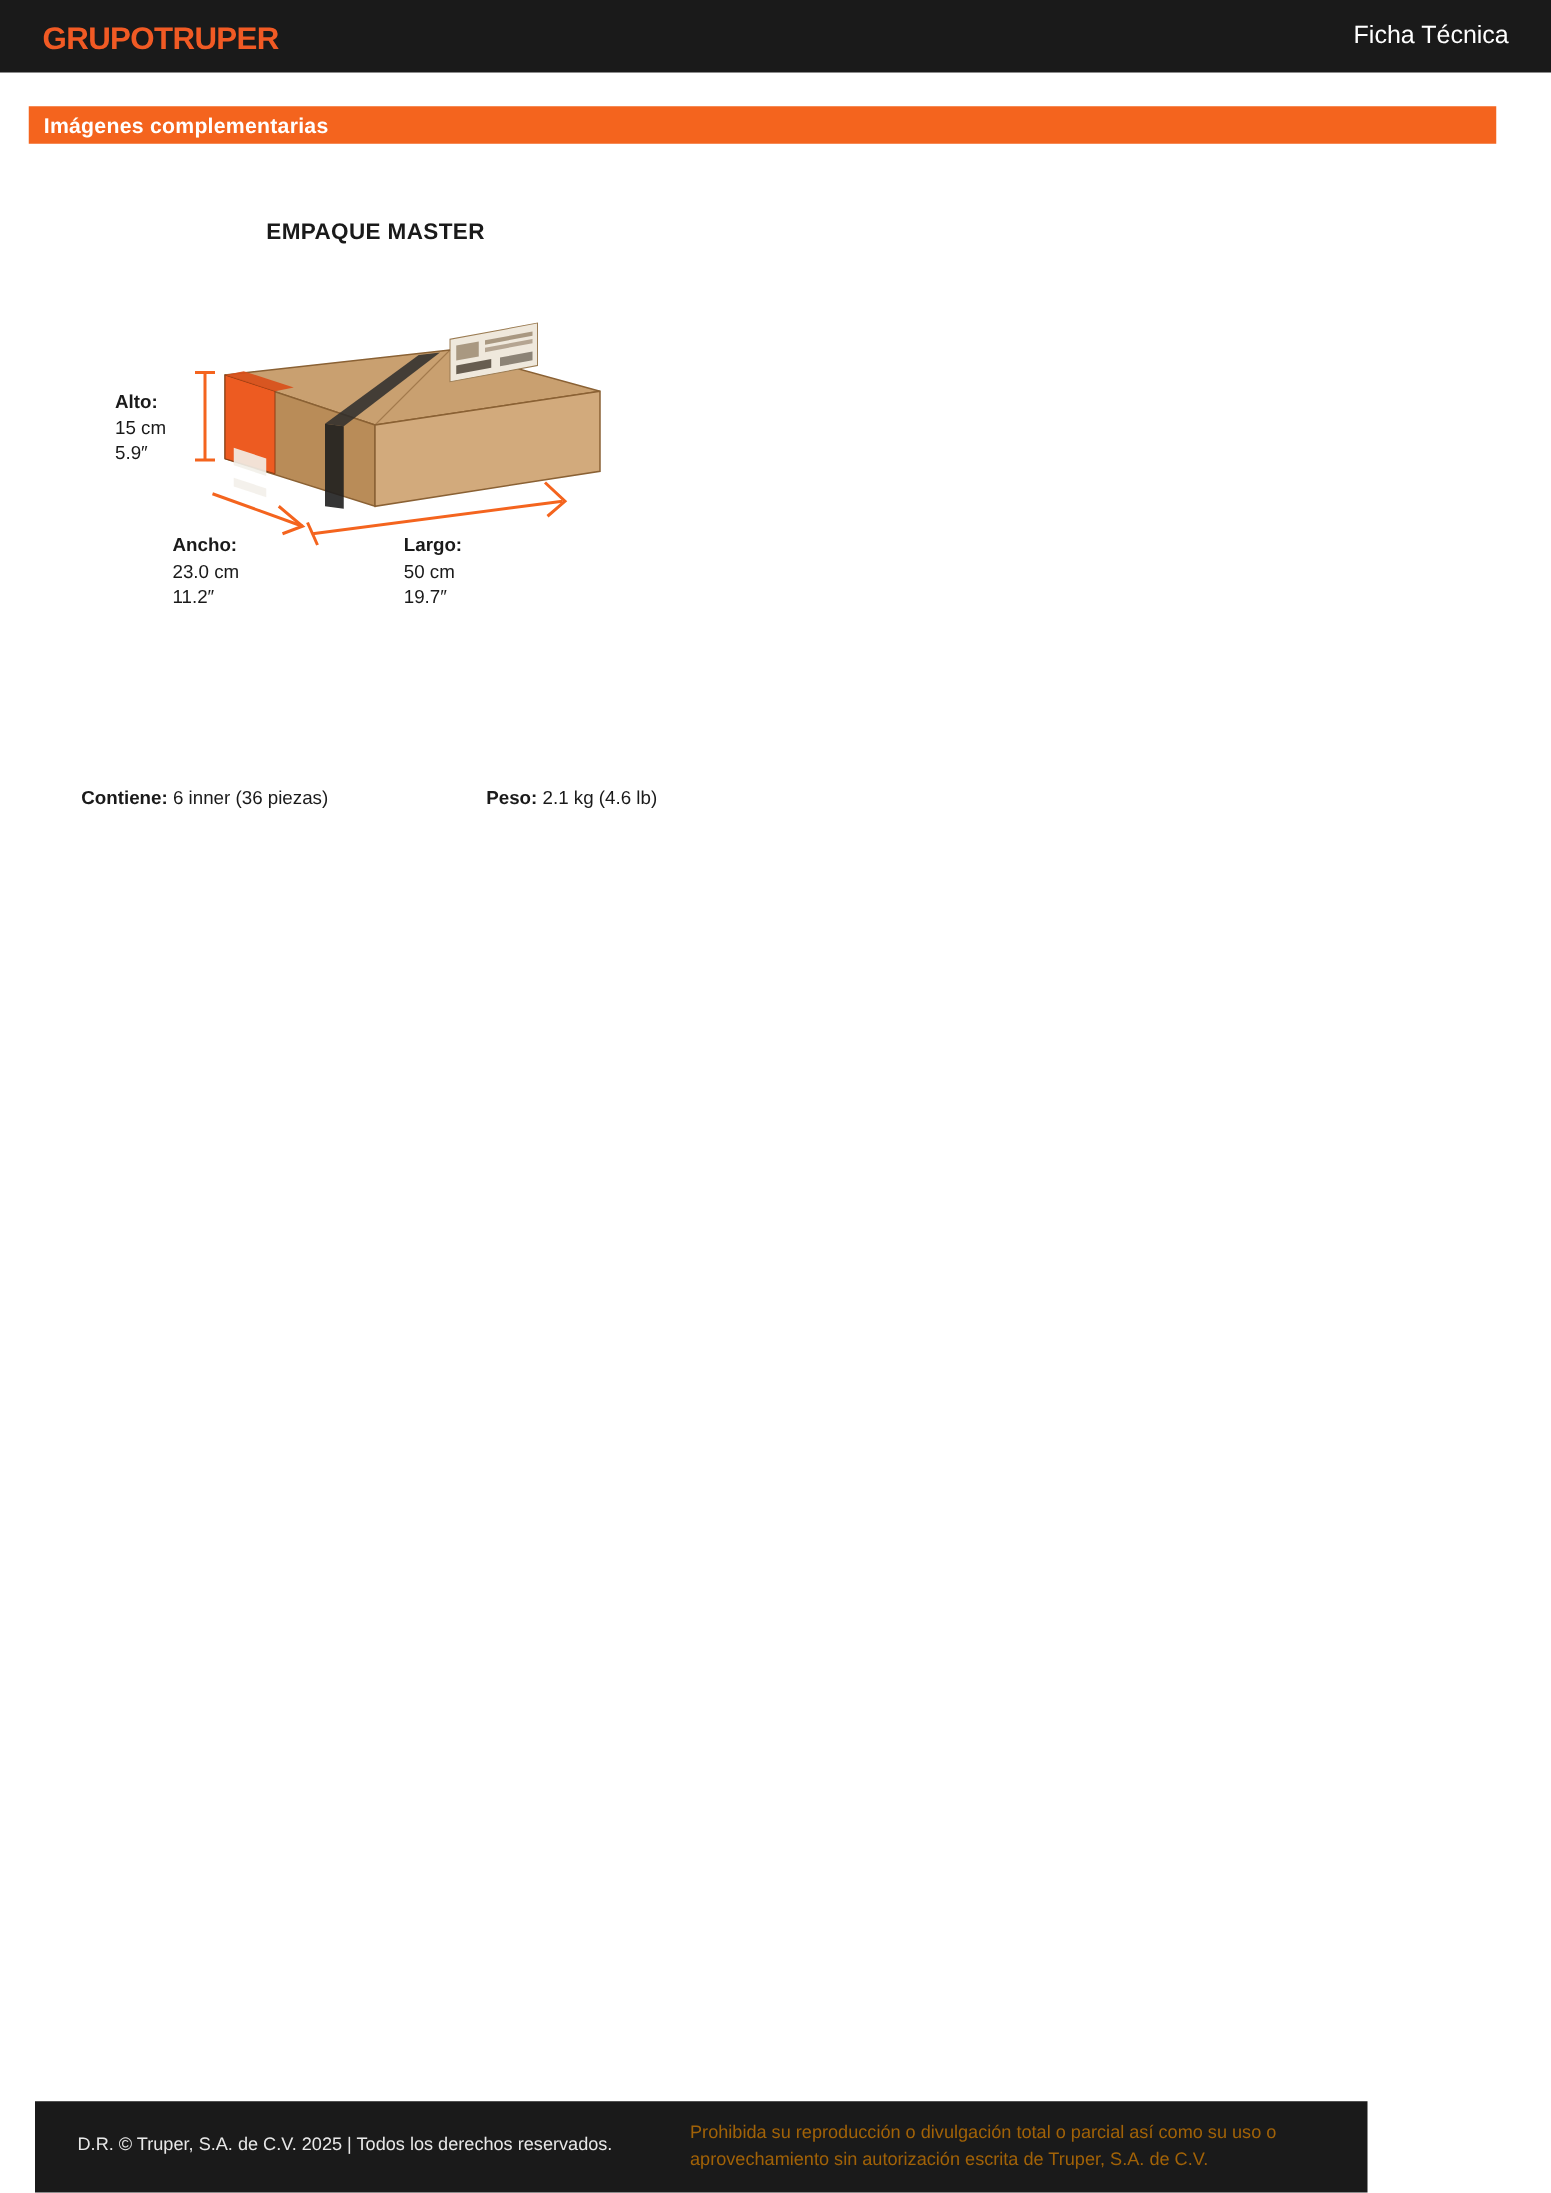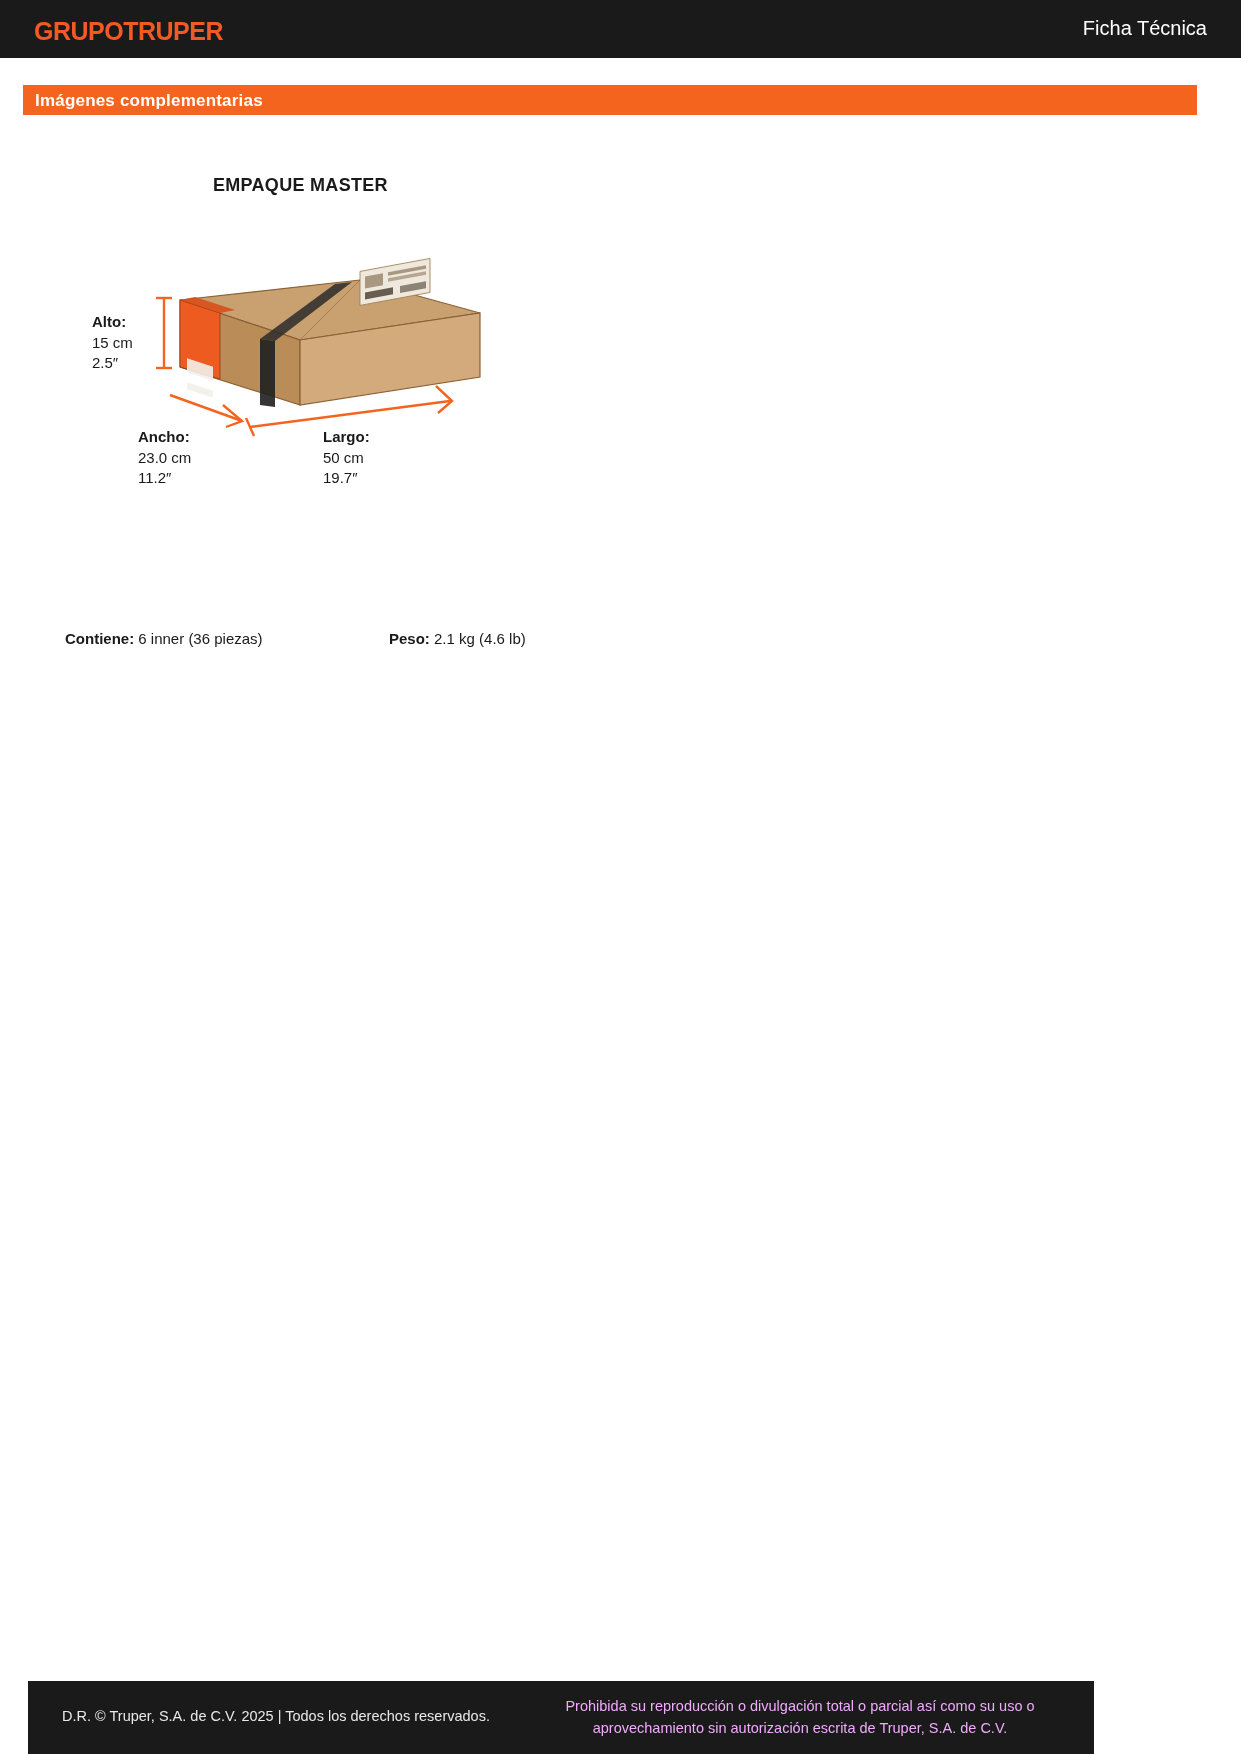--- a/index.html
+++ b/index.html
@@ -118,25 +118,25 @@
   }
   .foot-left {
     position: absolute;
     left: 34px; top: 27px;
     font-size: 14.5px;
     color: #e8e8e8;
     white-space: nowrap;
   }
   .foot-right {
     position: absolute;
-    right: 34px; top: 15px;
+    right: 22px; top: 15px;
     width: 520px;
-    text-align: center;
+    text-align: left;
     font-size: 14.5px;
-    color: #f0abfc;
+    color: #a16207;
     line-height: 1.5;
   }
 </style>
 </head>
 <body>
 
 <div class="topbar">
   <div class="logo">
     <span class="grupo">GRUPO</span><span>TRUPER</span>
   </div>
@@ -185,21 +185,21 @@
     <polyline points="163,150 182,166 166,172" fill="none" stroke="#f4641e" stroke-width="2.4"></polyline>
 
     <line x1="190" y1="172" x2="390" y2="146" stroke="#f4641e" stroke-width="2.4"></line>
     <line x1="186" y1="163" x2="194" y2="181" stroke="#f4641e" stroke-width="2.4"></line>
     <polyline points="376,131 392,146 378,158" fill="none" stroke="#f4641e" stroke-width="2.4"></polyline>
   </svg>
 
   <div class="dim-label lbl-alto">
     <b>Alto:</b><br>
     <span>15 cm</span><br>
-    <span>2.5″</span>
+    <span>5.9″</span>
   </div>
 
   <div class="dim-label lbl-ancho">
     <b>Ancho:</b><br>
     <span>23.0 cm</span><br>
     <span>11.2″</span>
   </div>
 
   <div class="dim-label lbl-largo">
     <b>Largo:</b><br>

